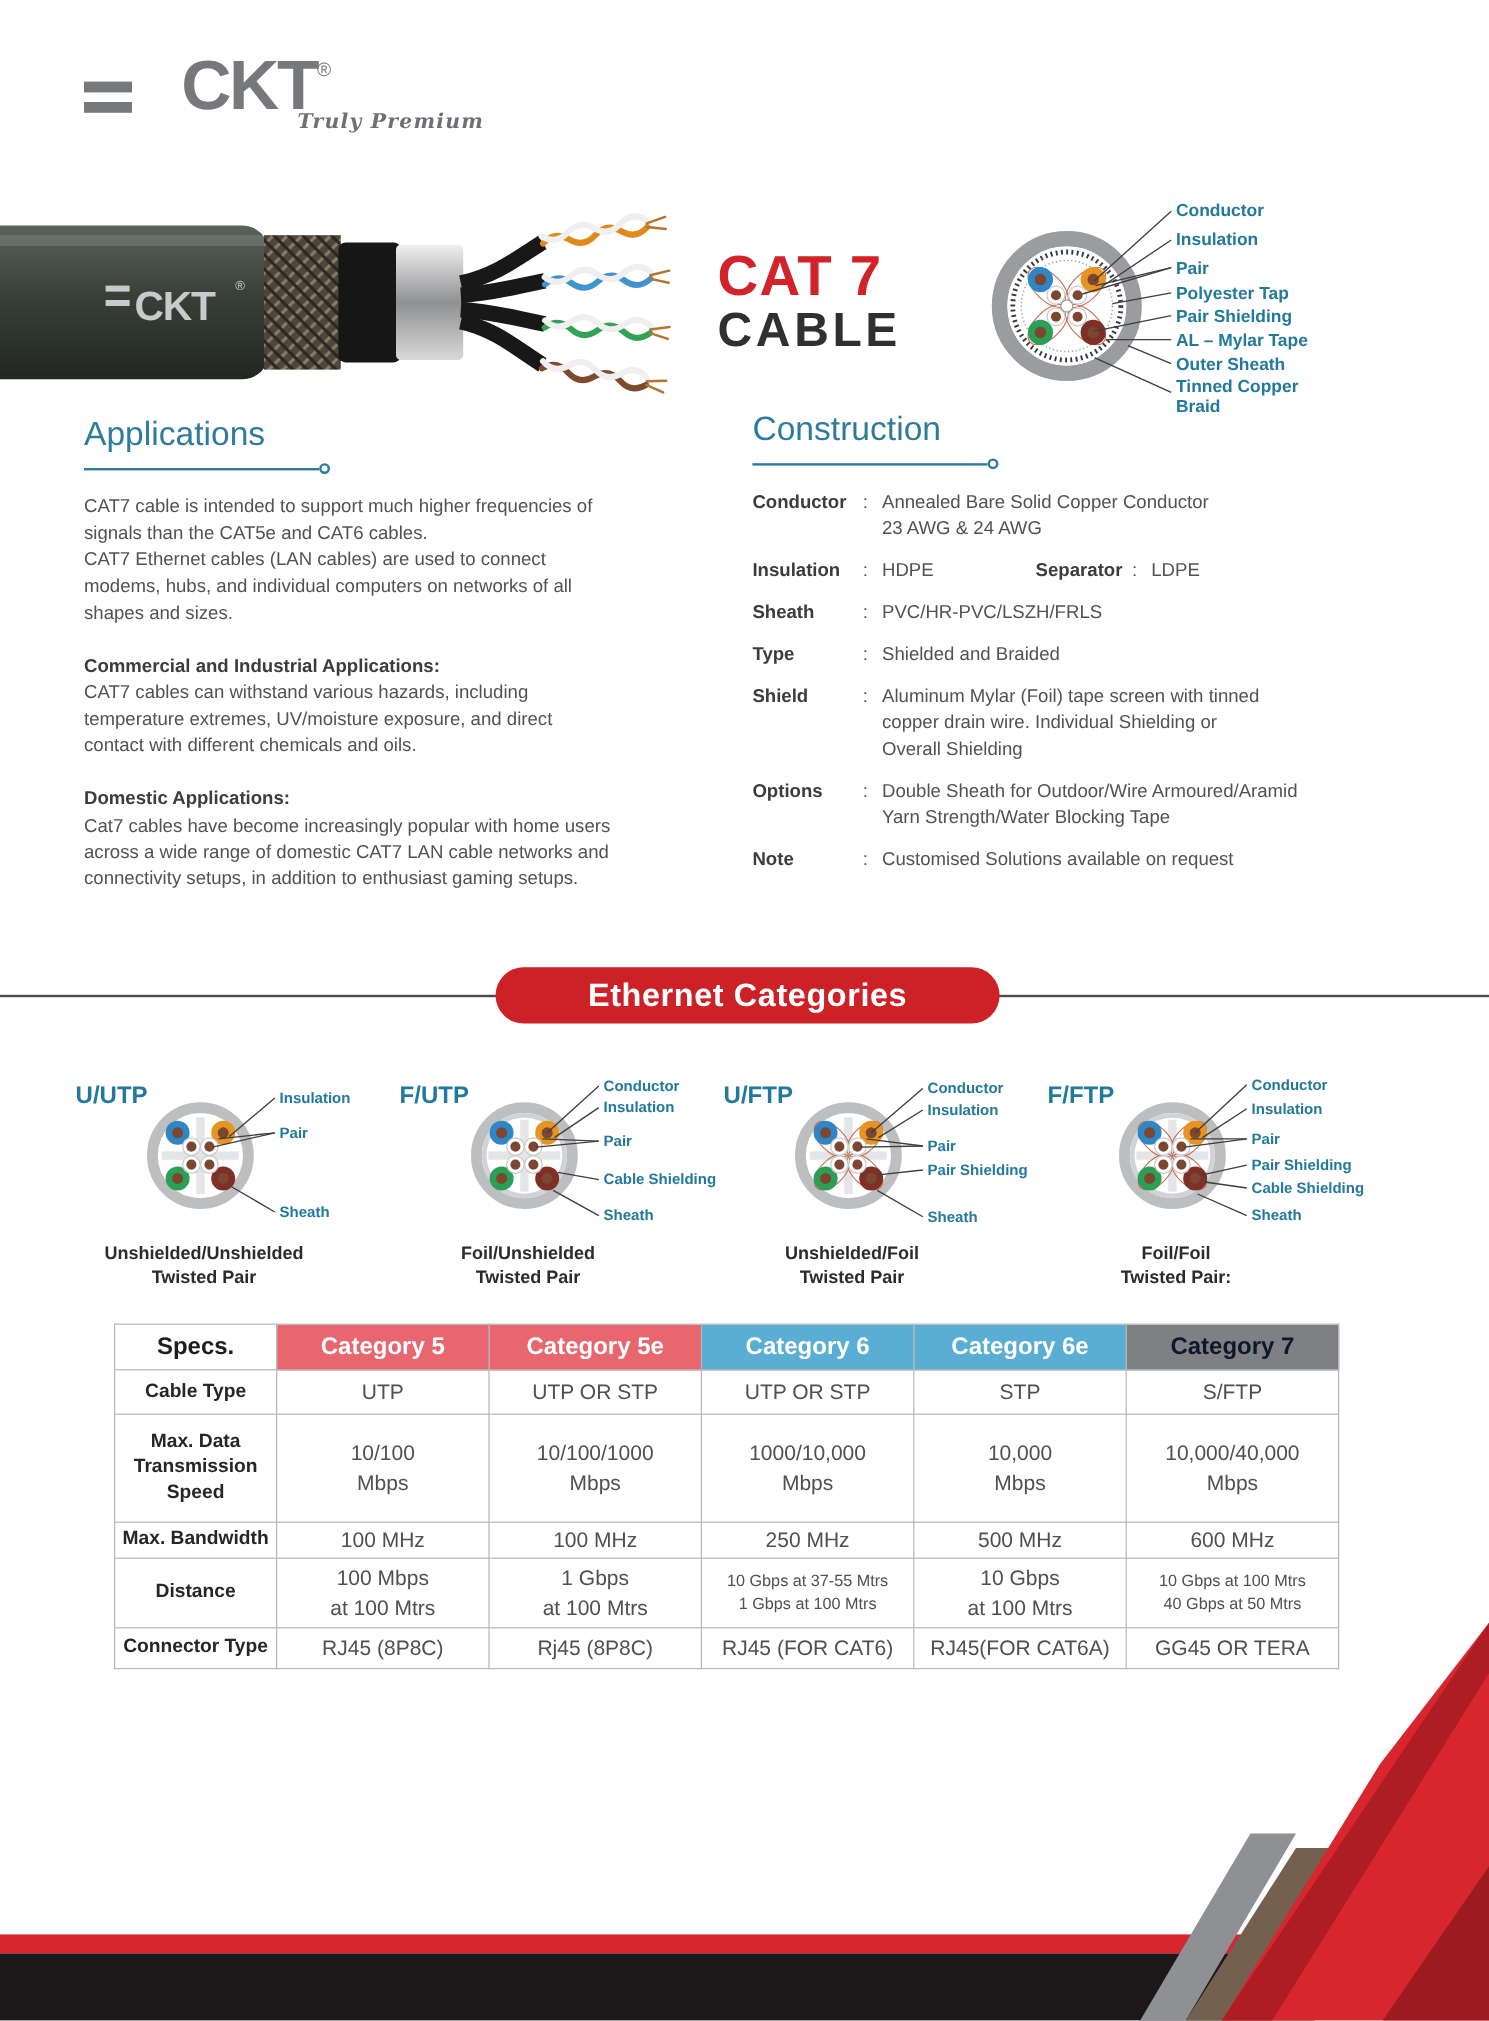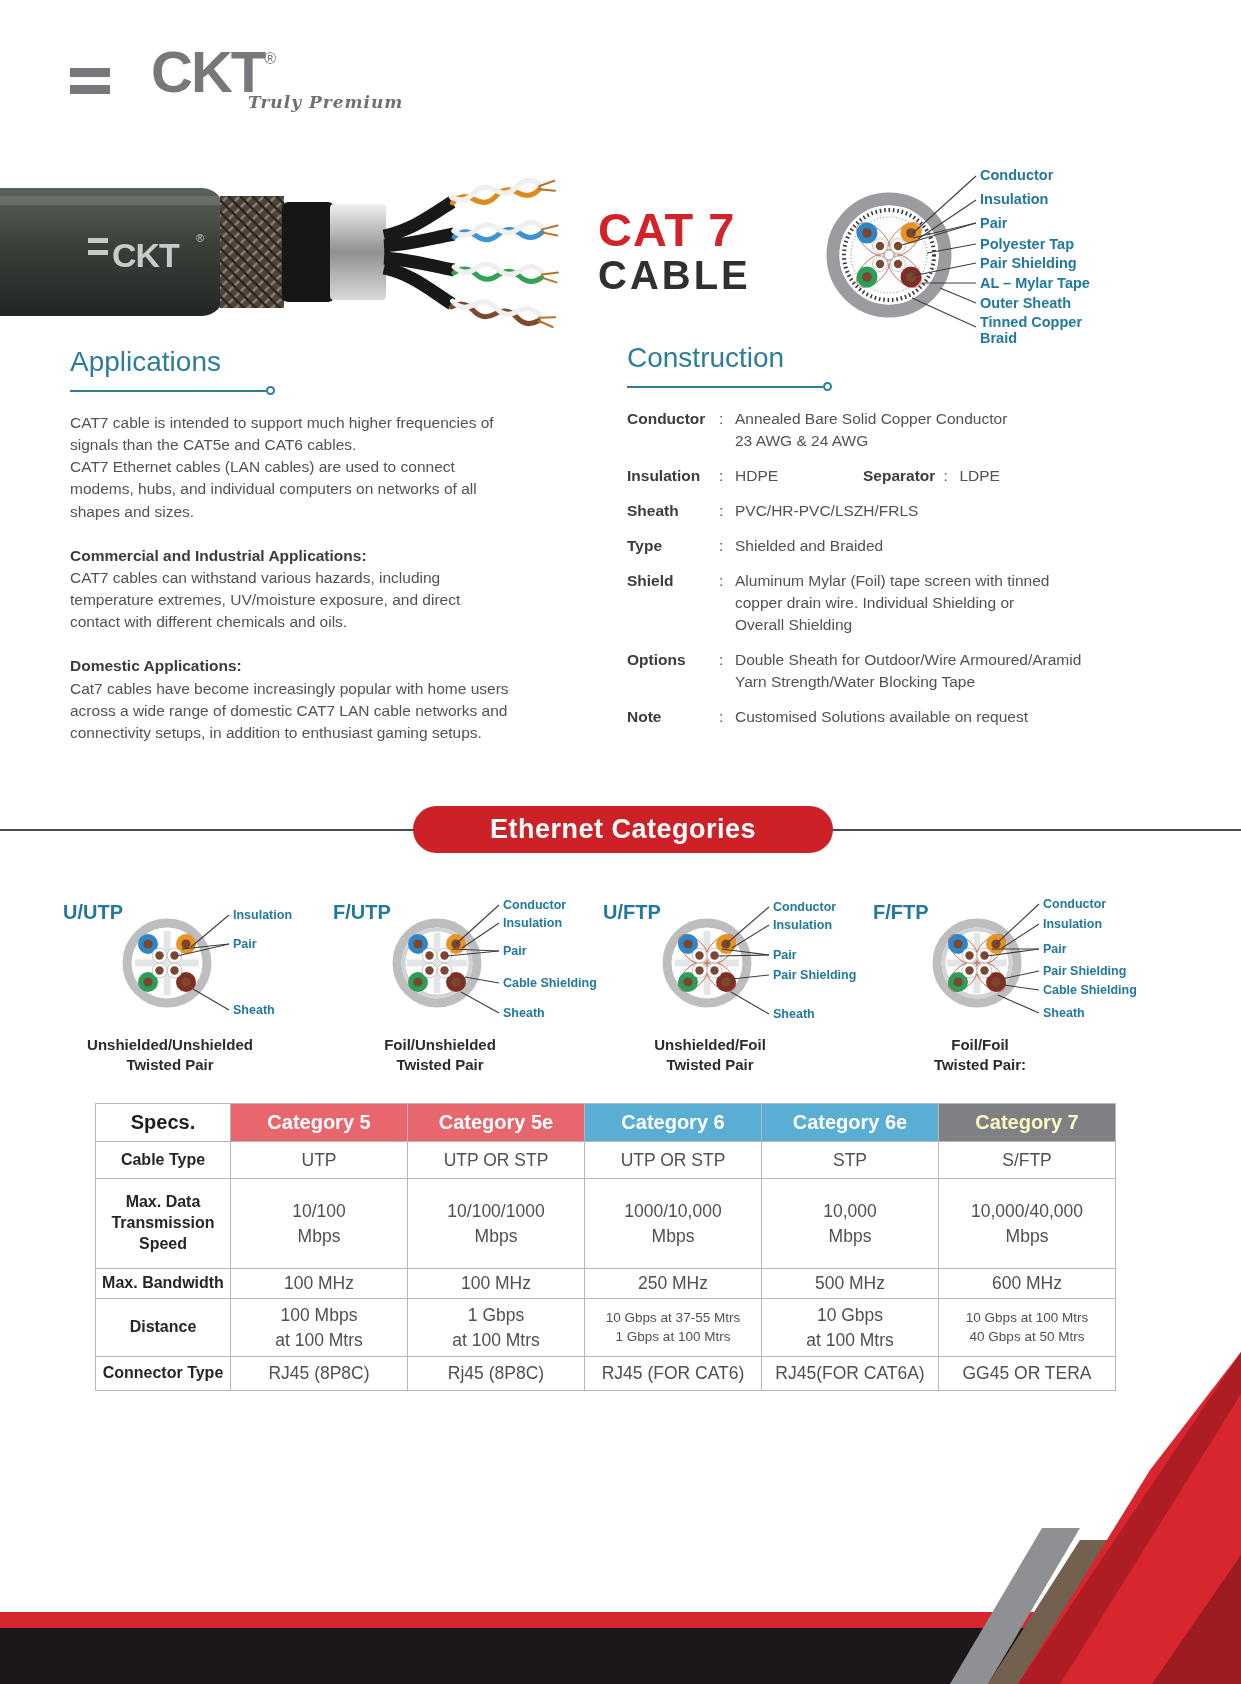--- a/index.html
+++ b/index.html
@@ -56,21 +56,21 @@
                font-size:15px;color:#2b2b2d;white-space:pre-line;line-height:1.35;}
 
   
   table.spec{position:absolute;left:68px;top:1103px;width:1020px;border-collapse:collapse;table-layout:fixed;margin-left:27px;}
   table.spec th,table.spec td{border:1px solid #b5b7b9;text-align:center;vertical-align:middle;
                               white-space:pre-line;padding:2px 5px;}
   table.spec th{font-size:20px;font-weight:700;}
   .h-spec{background:#fff;color:#1d1d1f;font-size:21px;}
   .h-c5,.h-c5e{background:#e8666d;color:#fff;}
   .h-c6,.h-c6e{background:#5aaed3;color:#fff;}
-  .h-c7{background:#7e8083;color:#fef9c3;}
+  .h-c7{background:#7e8083;color:#0f172a;}
   td.rowlab{font-weight:700;color:#262628;font-size:16px;line-height:1.3;}
   td.val{font-size:17.5px;color:#4f5052;line-height:1.4;}
   td.val.small{font-size:13.5px;}
 
   
   .footer-art{left:0;top:1350px;}
 </style>
 </head>
 <body>
 

